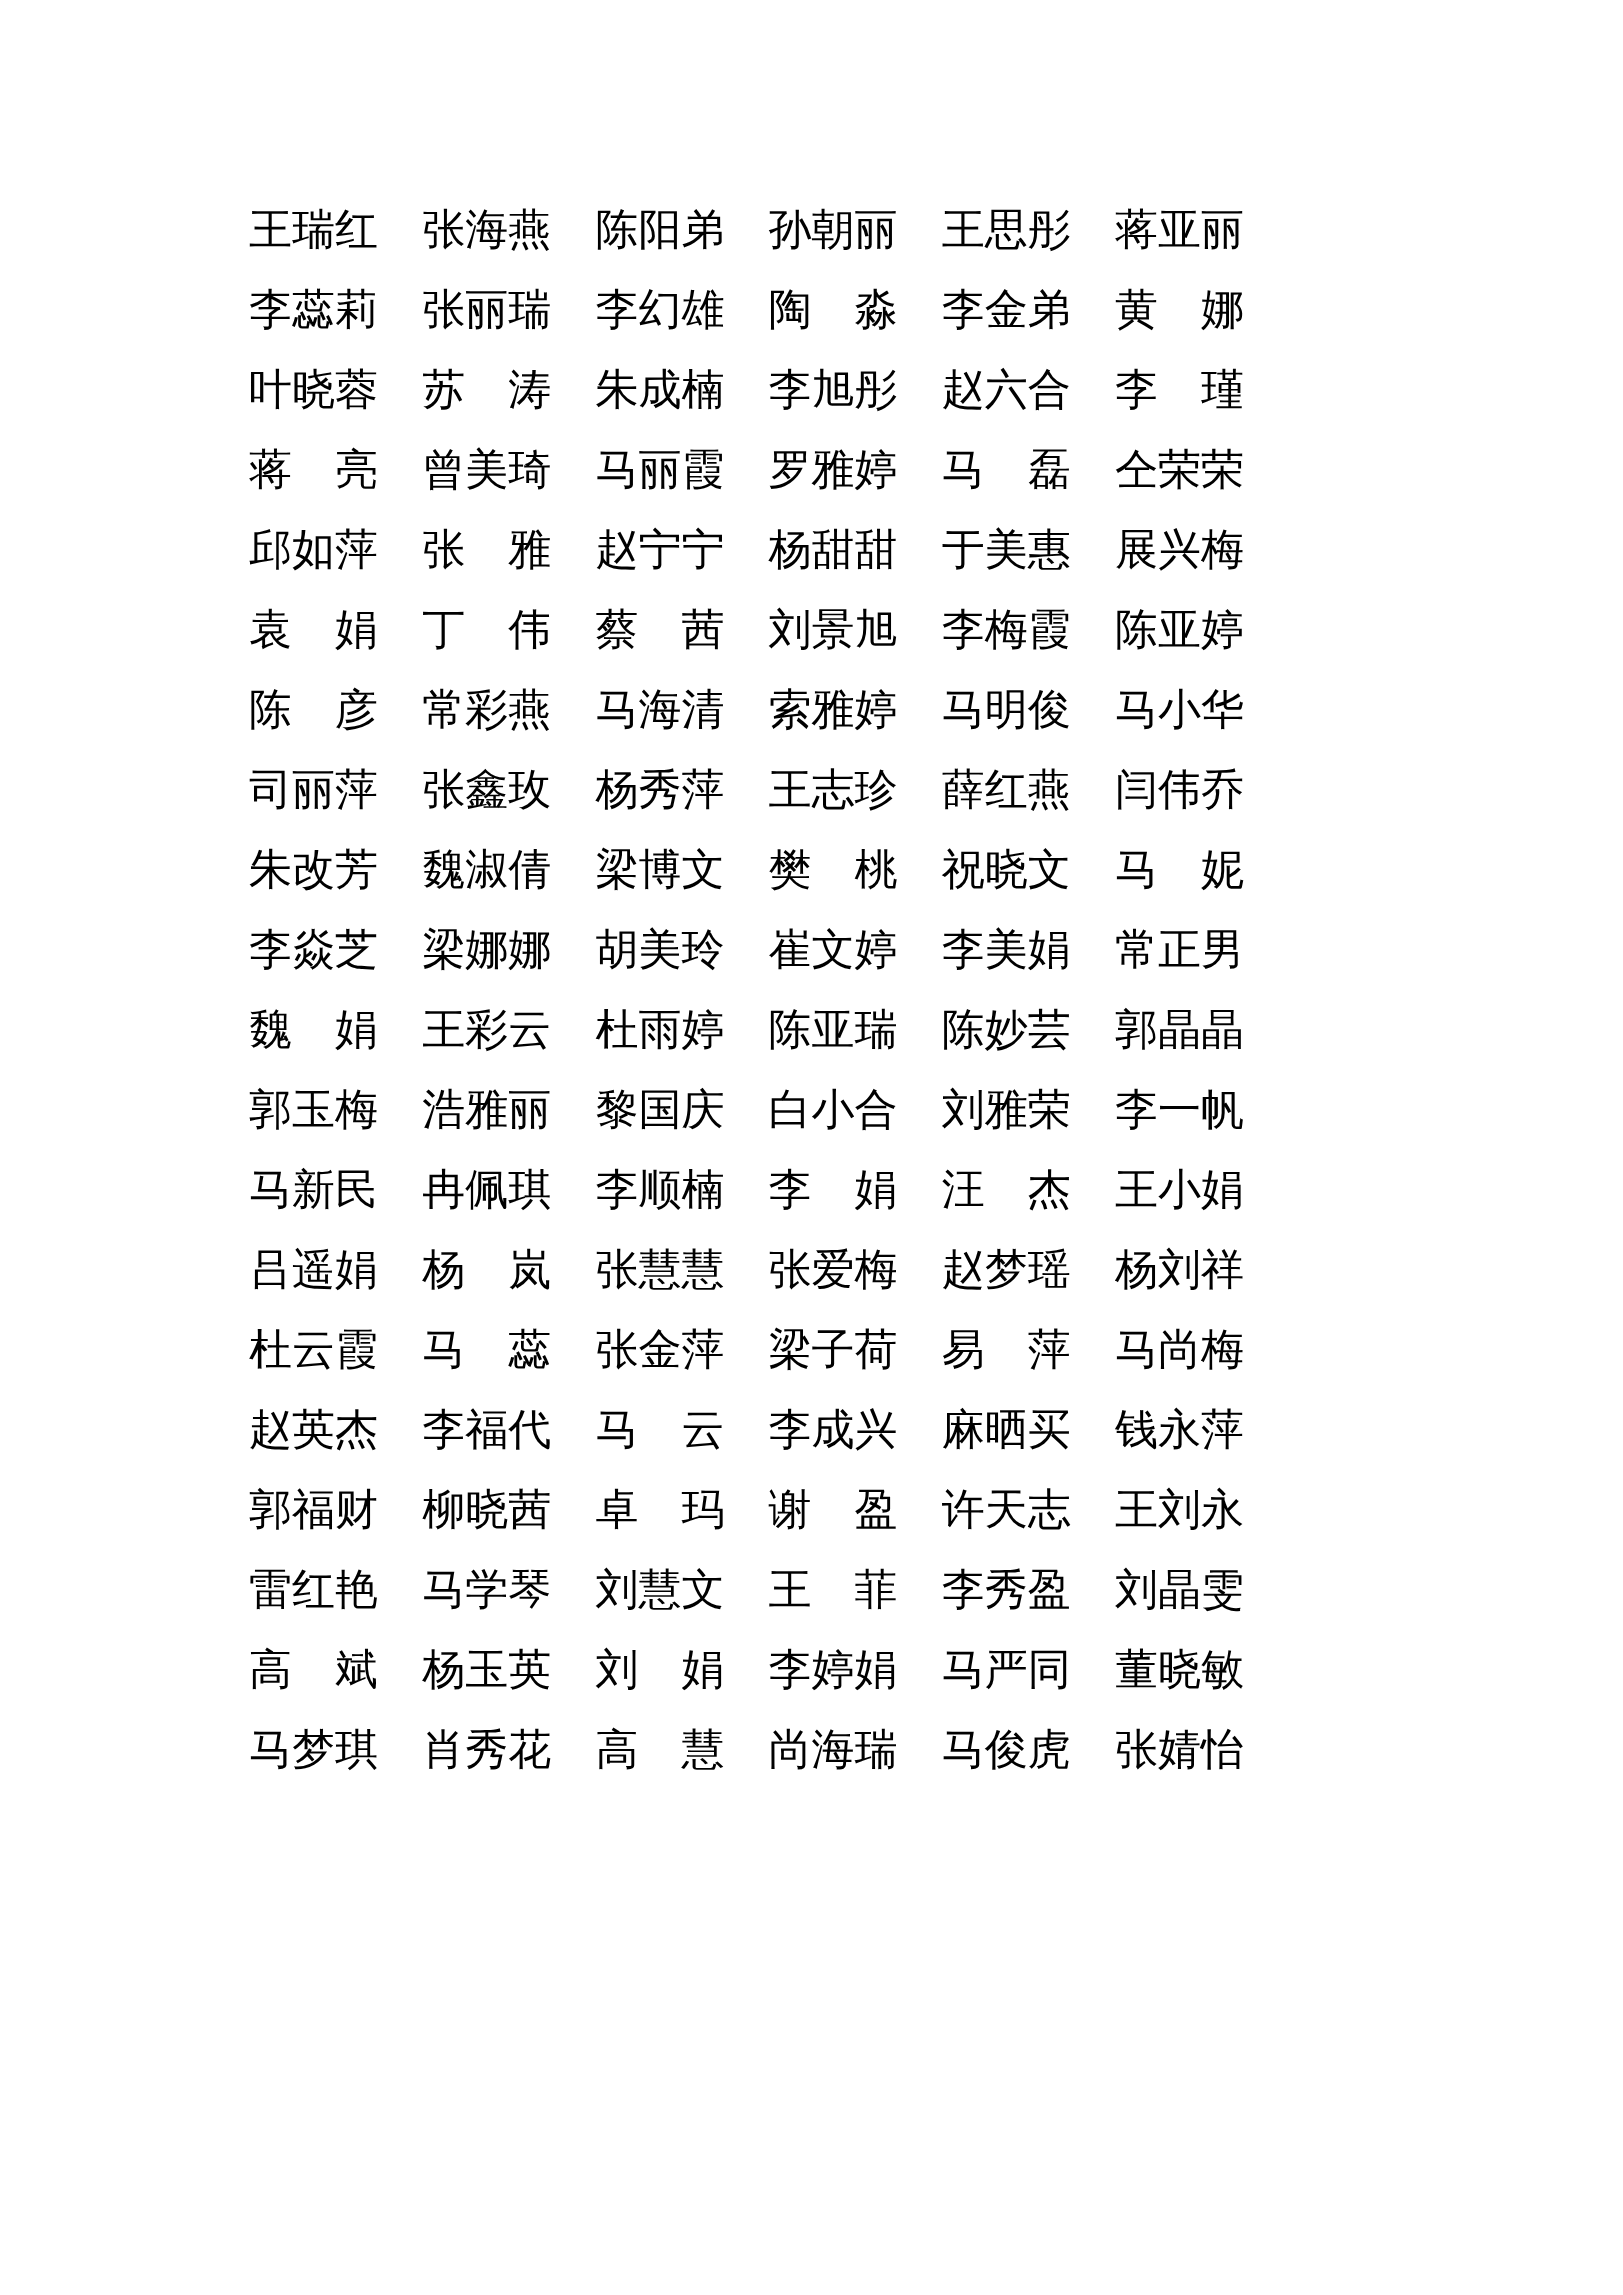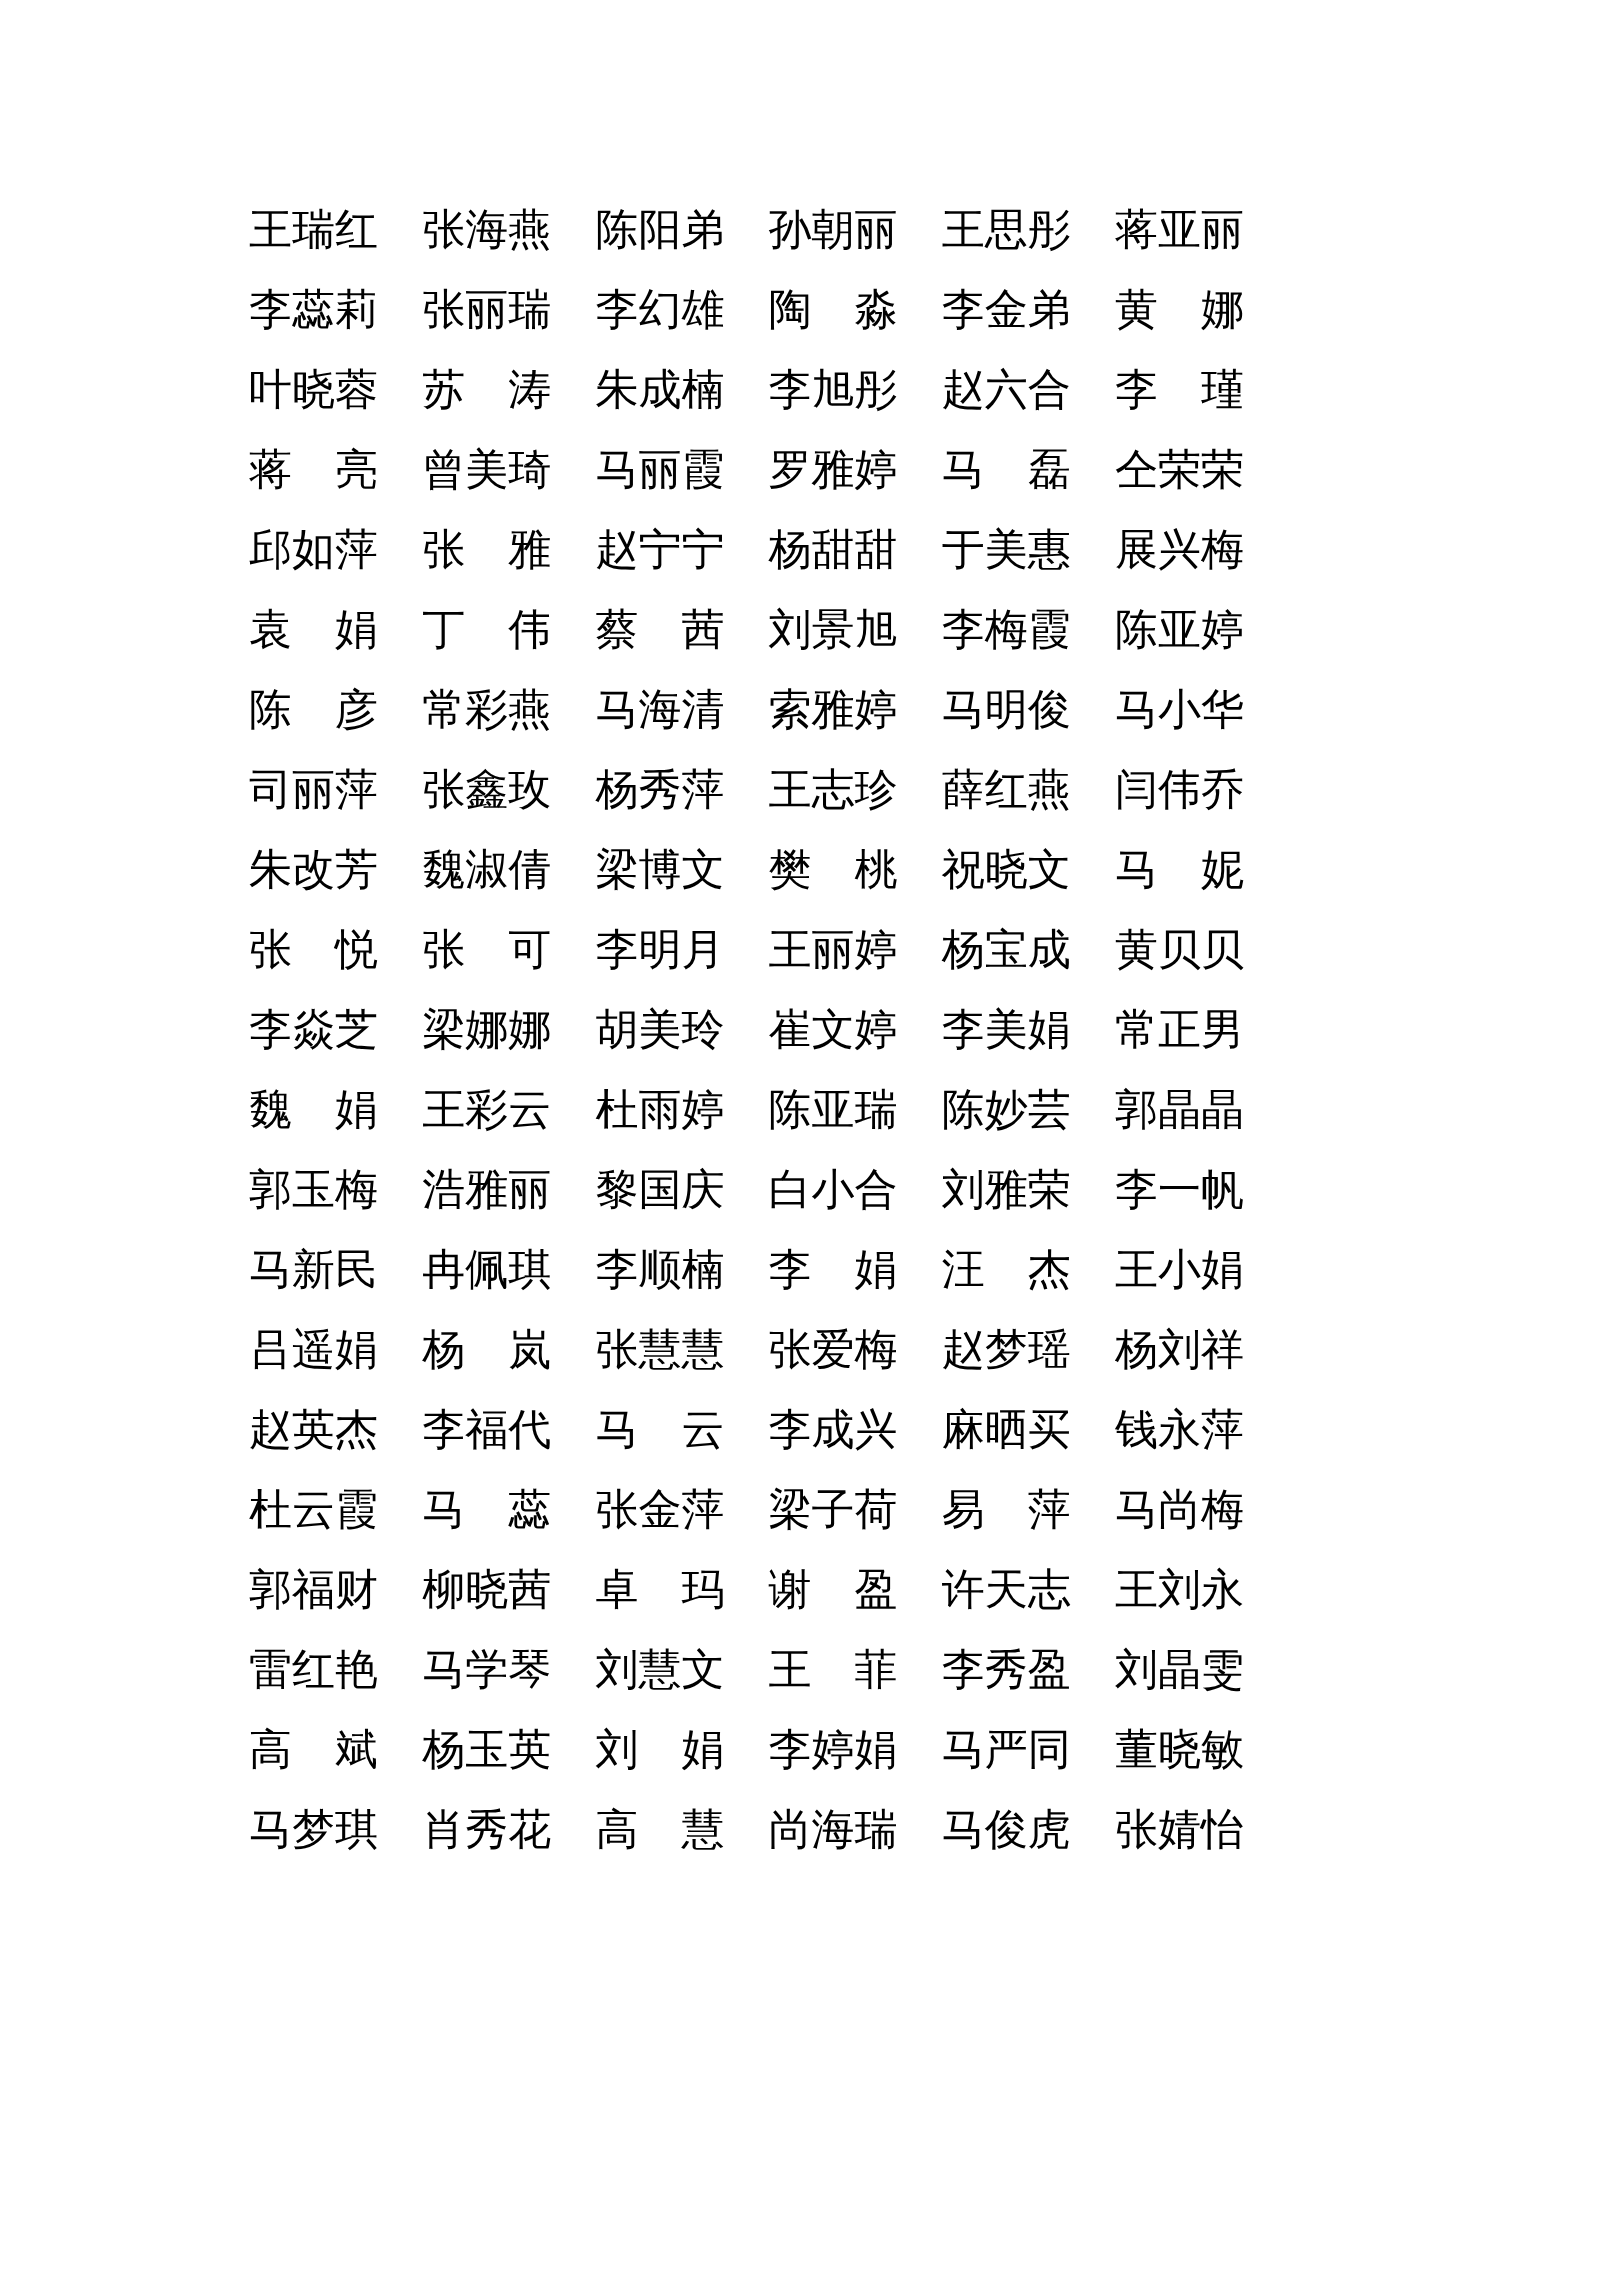--- a/index.html
+++ b/index.html
@@ -111,28 +111,20 @@
       </div>
       <div class="name-row">
         <span class="name-cell">朱改芳</span>
         <span class="name-cell">魏淑倩</span>
         <span class="name-cell">梁博文</span>
         <span class="name-cell">樊　桃</span>
         <span class="name-cell">祝晓文</span>
         <span class="name-cell">马　妮</span>
       </div>
       <div class="name-row">
-        <span class="name-cell">张　悦</span>
-        <span class="name-cell">张　可</span>
-        <span class="name-cell">李明月</span>
-        <span class="name-cell">王丽婷</span>
-        <span class="name-cell">杨宝成</span>
-        <span class="name-cell">黄贝贝</span>
-      </div>
-      <div class="name-row">
         <span class="name-cell">李焱芝</span>
         <span class="name-cell">梁娜娜</span>
         <span class="name-cell">胡美玲</span>
         <span class="name-cell">崔文婷</span>
         <span class="name-cell">李美娟</span>
         <span class="name-cell">常正男</span>
       </div>
       <div class="name-row">
         <span class="name-cell">魏　娟</span>
         <span class="name-cell">王彩云</span>
@@ -159,36 +151,36 @@
       </div>
       <div class="name-row">
         <span class="name-cell">吕遥娟</span>
         <span class="name-cell">杨　岚</span>
         <span class="name-cell">张慧慧</span>
         <span class="name-cell">张爱梅</span>
         <span class="name-cell">赵梦瑶</span>
         <span class="name-cell">杨刘祥</span>
       </div>
       <div class="name-row">
+        <span class="name-cell">杜云霞</span>
+        <span class="name-cell">马　蕊</span>
+        <span class="name-cell">张金萍</span>
+        <span class="name-cell">梁子荷</span>
+        <span class="name-cell">易　萍</span>
+        <span class="name-cell">马尚梅</span>
+      </div>
+      <div class="name-row">
         <span class="name-cell">赵英杰</span>
         <span class="name-cell">李福代</span>
         <span class="name-cell">马　云</span>
         <span class="name-cell">李成兴</span>
         <span class="name-cell">麻晒买</span>
         <span class="name-cell">钱永萍</span>
       </div>
       <div class="name-row">
-        <span class="name-cell">杜云霞</span>
-        <span class="name-cell">马　蕊</span>
-        <span class="name-cell">张金萍</span>
-        <span class="name-cell">梁子荷</span>
-        <span class="name-cell">易　萍</span>
-        <span class="name-cell">马尚梅</span>
-      </div>
-      <div class="name-row">
         <span class="name-cell">郭福财</span>
         <span class="name-cell">柳晓茜</span>
         <span class="name-cell">卓　玛</span>
         <span class="name-cell">谢　盈</span>
         <span class="name-cell">许天志</span>
         <span class="name-cell">王刘永</span>
       </div>
       <div class="name-row">
         <span class="name-cell">雷红艳</span>
         <span class="name-cell">马学琴</span>

